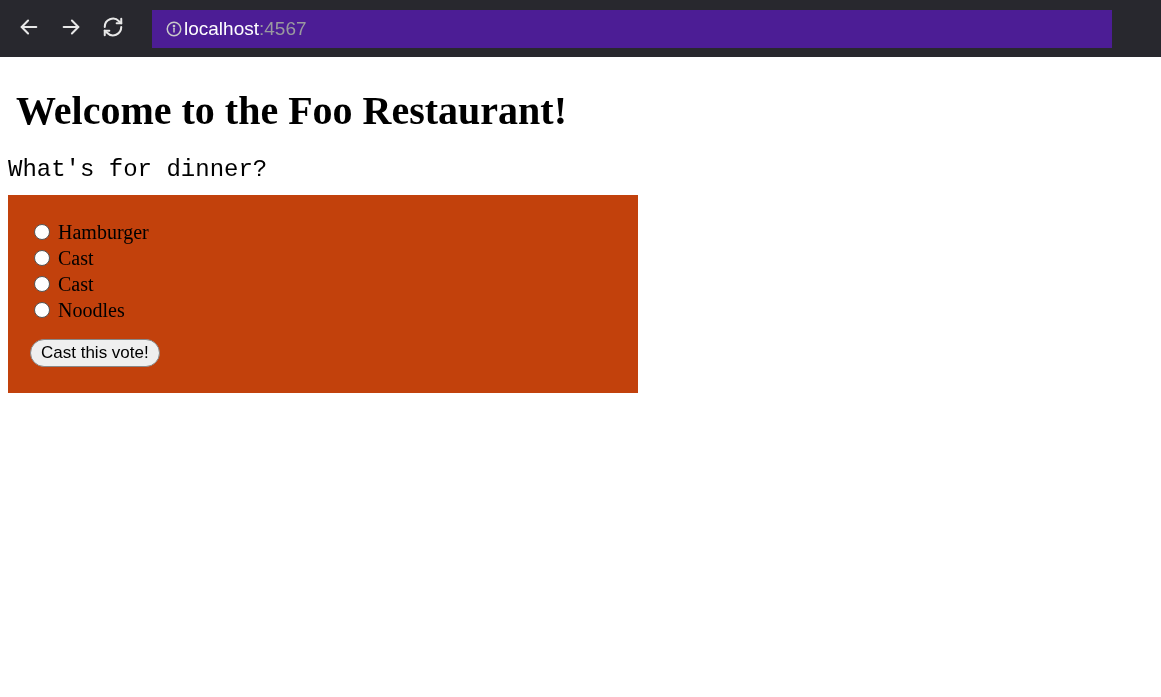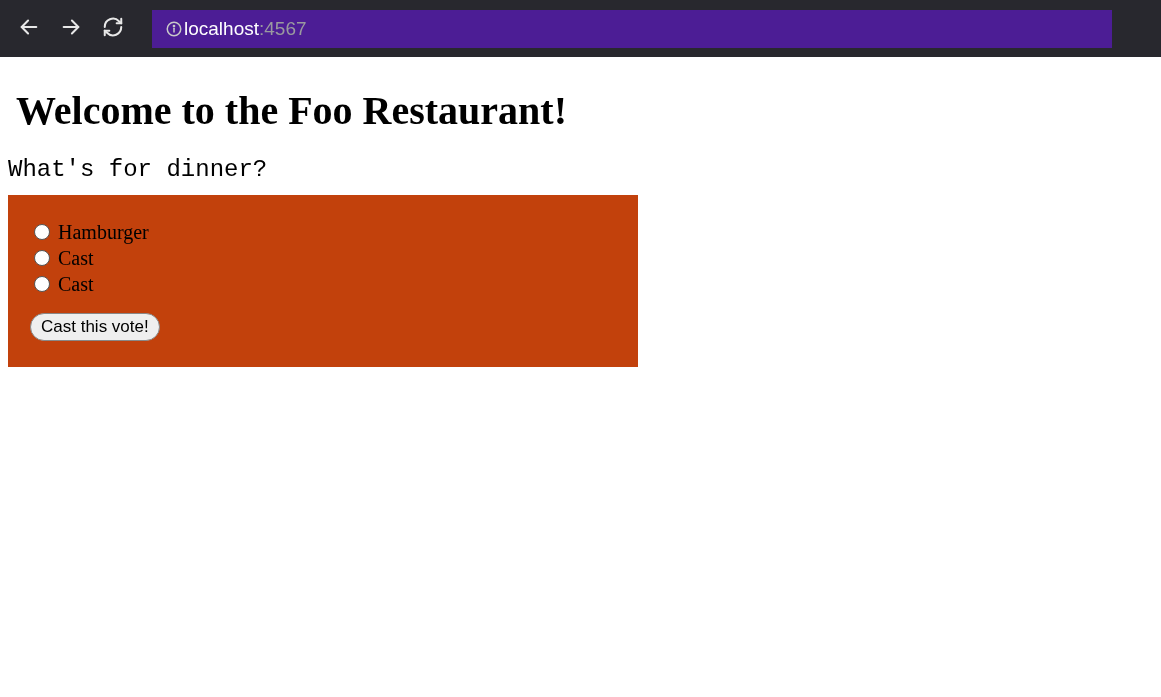--- a/index.html
+++ b/index.html
@@ -169,15 +169,19 @@
       <span>Hamburger</span>
     </label>
     <label class="option-row">
       <input type="radio" name="dinner" style="">
       <span>Cast</span>
     </label>
     <label class="option-row">
       <input type="radio" name="dinner" style="">
       <span>Cast</span>
     </label>
+    <label class="option-row">
+      <input type="radio" name="dinner" style="">
+      <span>Noodles</span>
+    </label>
     <button type="button" class="submit-btn">Cast this vote!</button>
   </form>
 </div>
 
 </body></html>

